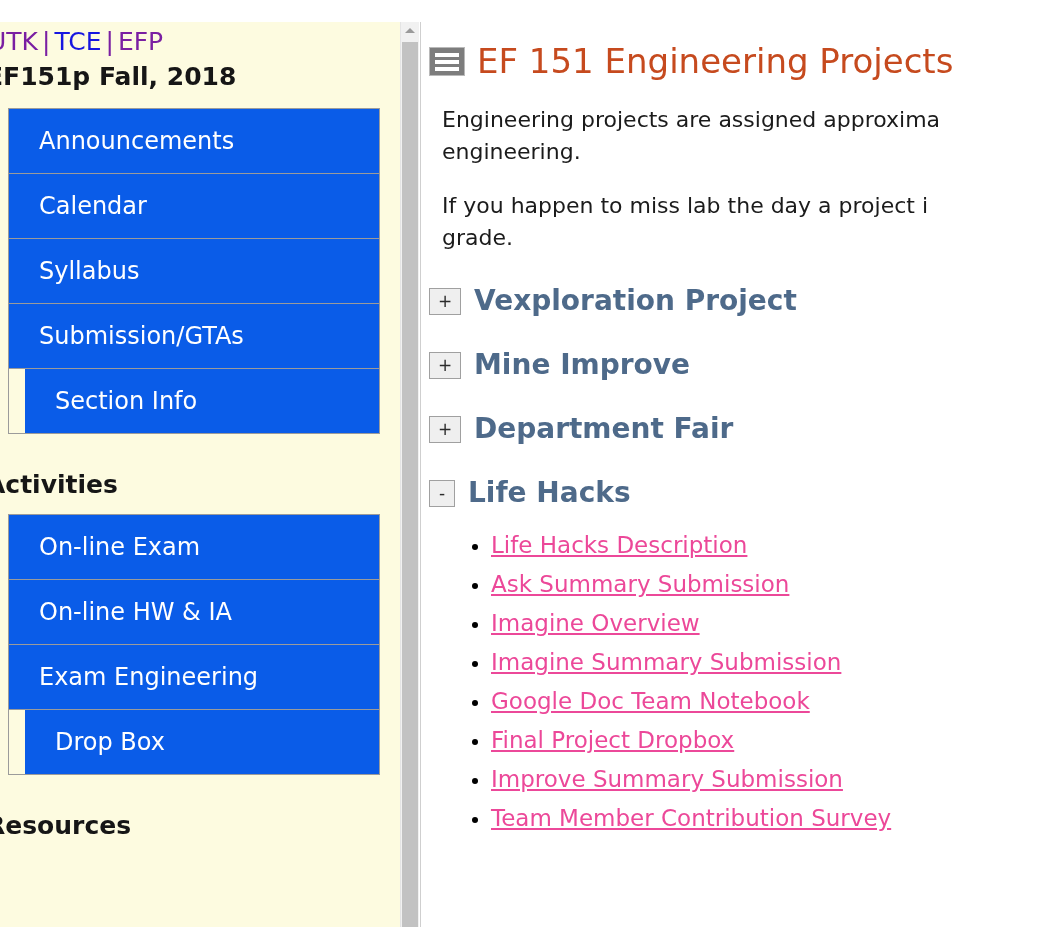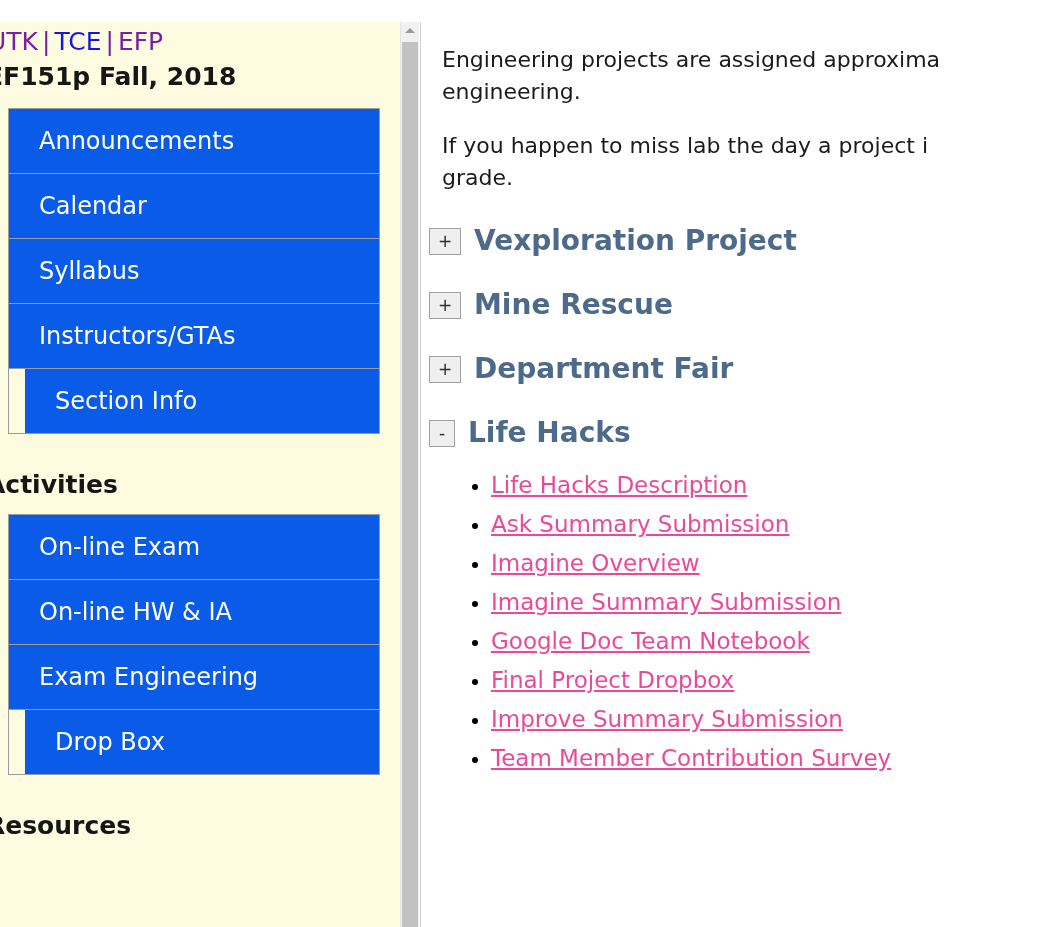--- a/index.html
+++ b/index.html
@@ -271,21 +271,21 @@
       <li>
         <a href="#">Announcements</a>
         </li>
       <li>
         <a href="#">Calendar</a>
         </li>
       <li>
         <a href="#">Syllabus</a>
         </li>
       <li>
-        <a href="#">Instructors/GTAs</a>
+        <a href="#">Submission/GTAs</a>
         </li>
       <li>
         <a href="#">Section Info</a>
         </li>
     </ul>
 
     <p class="sect-head">Activities</p>
 
     <ul class="navlist">
       <li>
@@ -305,35 +305,43 @@
     <p class="sect-head">Resources</p>
   </div>
 
   <div id="scrollbar">
     <div id="scroll-up"></div>
     <div id="scroll-thumb"></div>
   </div>
 
   <div id="content">
 
+    <h1 class="page-title">
+      <span class="menu-icon">
+        <i></i>
+          <i></i>
+          <i></i>
+      </span>
+      <span>EF 151 Engineering Projects</span>
+    </h1>
 
     <p class="body-text">Engineering projects are assigned approxima
 engineering.</p>
 
     <p class="body-text">If you happen to miss lab the day a project i
 grade.</p>
 
     <h2 class="proj-head">
       <button class="toggle plus">+</button>
       <span>Vexploration Project</span>
     </h2>
 
     <h2 class="proj-head">
       <button class="toggle plus">+</button>
-      <span>Mine Rescue</span>
+      <span>Mine Improve</span>
     </h2>
 
     <h2 class="proj-head">
       <button class="toggle plus">+</button>
       <span>Department Fair</span>
     </h2>
 
     <h2 class="proj-head">
       <button class="toggle minus">-</button>
       <span>Life Hacks</span>

